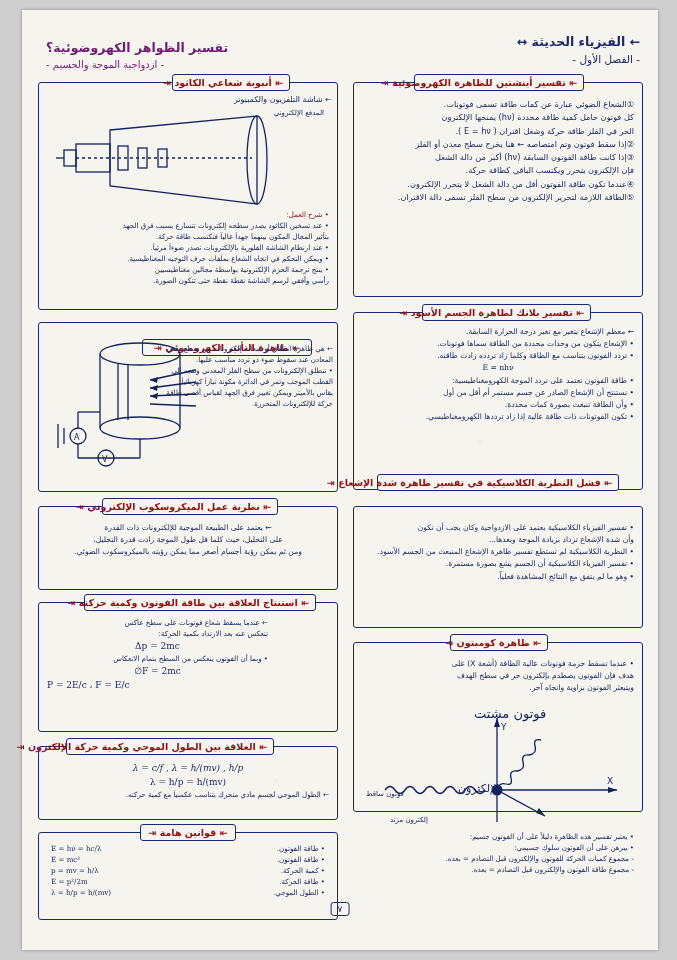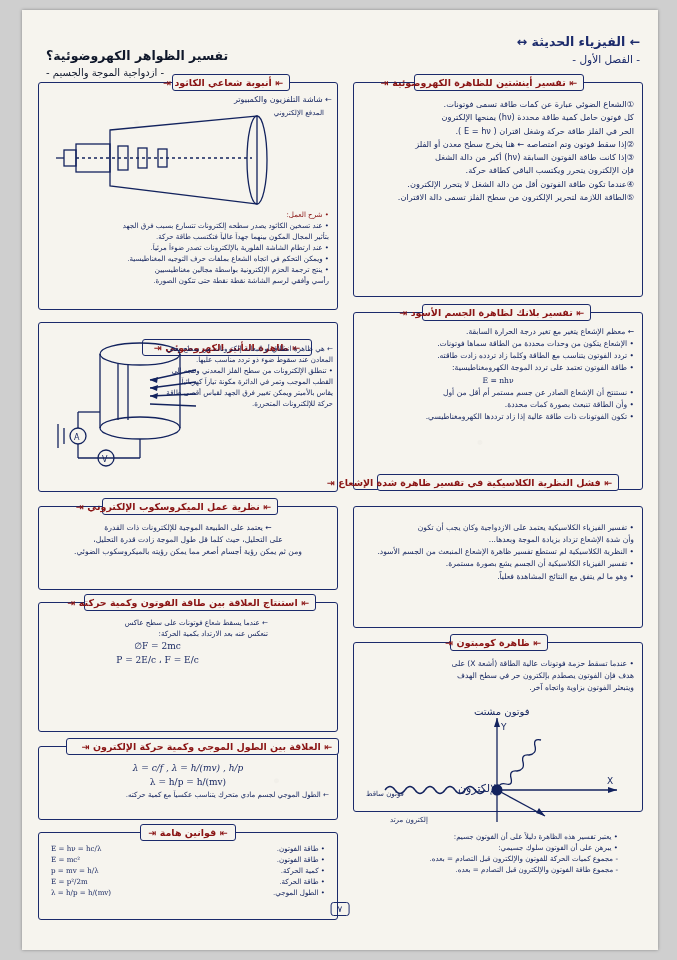--- a/index.html
+++ b/index.html
@@ -31,22 +31,22 @@
     font-family:"DejaVu Sans", sans-serif;
   }
   
   .hdr-right{
     position:absolute;right:18px;top:24px;width:250px;
     color:#1b2a6b;
   }
   .hdr-right .l1{font-size:12.5px;font-weight:bold;letter-spacing:0;}
   .hdr-right .l2{font-size:10.5px;margin-top:4px;}
   .hdr-left{
-    position:absolute;left:24px;top:38px;width:250px;
-    color:#0f172a;
+    position:absolute;left:24px;top:30px;width:250px;
+    color:#701a75;
   }
   .hdr-left .l1{font-size:12.5px;font-weight:bold;text-align:left;}
   .hdr-left .l2{font-size:10px;margin-top:4px;text-align:left;}
 
   
   .box{
     position:absolute;
     border:1.6px solid #1b2a6b;
     border-radius:3px;
     background:transparent;
@@ -120,22 +120,22 @@
     <span class="ln">④عندما تكون طاقة الفوتون أقل من دالة الشغل لا يتحرر الإلكترون.</span>
     <span class="ln">⑤الطاقة اللازمة لتحرير الإلكترون من سطح الفلز تسمى دالة الاقتران.</span>
   </div>
 
   <div class="box" style="left:331px;top:302px;width:290px;height:178px;"></div>
   <div class="btitle ar" style="left:400px;top:294px;width:169px;">⇤ تفسير بلانك لظاهرة الجسم الأسود ⇥</div>
   <div class="body ar sm" style="left:333px;top:312px;width:286px;">
     <span class="ln">← معظم الإشعاع يتغير مع تغير درجة الحرارة السابقة.</span>
     <span class="ln">• الإشعاع يتكون من وحدات محددة من الطاقة سماها فوتونات.</span>
     <span class="ln">• تردد الفوتون يتناسب مع الطاقة وكلما زاد تردده زادت طاقته.</span>
+    <span class="ln" style="text-align:center;font-family:'DejaVu Serif',serif;">E = nhν</span>
     <span class="ln">• طاقة الفوتون تعتمد على تردد الموجة الكهرومغناطيسية:</span>
-    <span class="ln" style="text-align:center;font-family:'DejaVu Serif',serif;">E = nhν</span>
     <span class="ln">• نستنتج أن الإشعاع الصادر عن جسم مستمر أم أقل من أول</span>
     <span class="ln">• وأن الطاقة تنبعث بصورة كمات محددة.</span>
     <span class="ln">• تكون الفوتونات ذات طاقة عالية إذا زاد ترددها الكهرومغناطيسي.</span>
   </div>
 
   <div class="box" style="left:331px;top:496px;width:290px;height:122px;"></div>
   <div class="btitle ar" style="left:355px;top:464px;width:242px;">⇤ فشل النظرية الكلاسيكية في تفسير ظاهرة شدة الإشعاع ⇥</div>
   <div class="body ar sm" style="left:333px;top:508px;width:286px;">
     <span class="ln">• تفسير الفيزياء الكلاسيكية يعتمد على الازدواجية وكان يجب أن تكون</span>
     <span class="ln">وأن شدة الإشعاع تزداد بزيادة الموجة وبعدها...</span>
@@ -167,26 +167,26 @@
         <polygon points="168,106 159,103 162,98" fill="#13235e" stroke="none"></polygon>
 
         <polygon points="240,80 231,77 231,83" fill="#13235e" stroke="none"></polygon>
         <polygon points="120,8 117,17 123,17" fill="#13235e" stroke="none"></polygon>
       </g>
       <circle cx="120" cy="80" r="5.5" fill="#13235e"></circle>
       <text x="124" y="20" font-size="9" fill="#13235e" font-family="DejaVu Sans">Y</text>
       <text x="230" y="74" font-size="9" fill="#13235e" font-family="DejaVu Sans">X</text>
     </svg>
   </div>
-  <div class="ar" style="position:absolute;left:452px;top:696px;font-size:10px;color:#13235e;">فوتون مشتت</div>
+  <div class="ar" style="position:absolute;left:452px;top:696px;font-size:13px;color:#13235e;">فوتون مشتت</div>
   <div class="ar" style="position:absolute;left:344px;top:780px;font-size:7px;color:#13235e;">فوتون ساقط</div>
   <div class="ar" style="position:absolute;left:436px;top:772px;font-size:11px;color:#13235e;">الإلكترون</div>
   <div class="ar" style="position:absolute;left:368px;top:806px;font-size:7px;color:#13235e;">إلكترون مرتد</div>
 
-  <div class="body ar xs" style="left:317px;top:818px;width:286px;">
+  <div class="body ar xs" style="left:333px;top:818px;width:286px;">
     <span class="ln">• يعتبر تفسير هذه الظاهرة دليلاً على أن الفوتون جسيم:</span>
     <span class="ln">• يبرهن على أن الفوتون سلوك جسيمي:</span>
     <span class="ln">- مجموع كميات الحركة للفوتون والإلكترون قبل التصادم = بعده.</span>
     <span class="ln">- مجموع طاقة الفوتون والإلكترون قبل التصادم = بعده.</span>
   </div>
 
   <div class="box" style="left:16px;top:72px;width:300px;height:228px;"></div>
   <div class="btitle ar" style="left:150px;top:64px;width:118px;">⇤ أنبوبة شعاعي الكاثود ⇥</div>
   <div class="ar" style="position:absolute;left:170px;top:85px;width:140px;font-size:8px;color:#13235e;">← شاشة التلفزيون والكمبيوتر</div>
   <div class="ar" style="position:absolute;left:182px;top:99px;width:120px;font-size:7px;color:#13235e;">المدفع الإلكتروني</div>
@@ -277,26 +277,28 @@
     <span class="ln">← يعتمد على الطبيعة الموجية للإلكترونات ذات القدرة</span>
     <span class="ln">على التحليل، حيث كلما قل طول الموجة زادت قدرة التحليل،</span>
     <span class="ln">ومن ثم يمكن رؤية أجسام أصغر مما يمكن رؤيته بالميكروسكوب الضوئي.</span>
   </div>
 
   <div class="box" style="left:16px;top:592px;width:300px;height:130px;"></div>
   <div class="btitle ar" style="left:62px;top:584px;width:232px;">⇤ استنتاج العلاقة بين طاقة الفوتون وكمية حركته ⇥</div>
   <div class="body ar xs" style="left:18px;top:604px;width:235px;">
     <span class="ln">← عندما يسقط شعاع فوتونات على سطح عاكس</span>
     <span class="ln">تنعكس عنه بعد الارتداد بكمية الحركة:</span>
+    <span class="ln formula" style="text-align:center;">Δp = 2mc</span>
+    <span class="ln">• وبما أن الفوتون ينعكس من السطح بتمام الانعكاس</span>
     <span class="ln formula" style="text-align:center;">F = 2mc∅</span>
-    <span class="ln formula" style="text-align:center;">P = 2E/c   ،   F = E/c</span>
+    <span class="ln formula" style="text-align:left;">P = 2E/c   ،   F = E/c</span>
   </div>
 
   <div class="box" style="left:16px;top:736px;width:300px;height:74px;"></div>
-  <div class="btitle ar" style="left:44px;top:728px;width:273px;padding-left:34px;">⇤ العلاقة بين الطول الموجي وكمية حركة الإلكترون ⇥</div>
+  <div class="btitle ar" style="left:44px;top:728px;width:208px;padding-left:34px;">⇤ العلاقة بين الطول الموجي وكمية حركة الإلكترون ⇥</div>
   <div class="body ar xs" style="left:18px;top:748px;width:296px;">
     <span class="ln formula" style="text-align:center;font-style:italic;">λ = c/f   ,   λ = h/(mv)   ,   h/p</span>
     <span class="ln formula" style="text-align:center;">λ = h/p = h/(mv)</span>
     <span class="ln">← الطول الموجي لجسم مادي متحرك يتناسب عكسياً مع كمية حركته.</span>
   </div>
 
   <div class="box" style="left:16px;top:822px;width:300px;height:88px;"></div>
   <div class="btitle ar" style="left:118px;top:814px;width:96px;">⇤ قوانين هامة ⇥</div>
 
   <div class="body ar xs" style="left:168px;top:830px;width:142px;">

